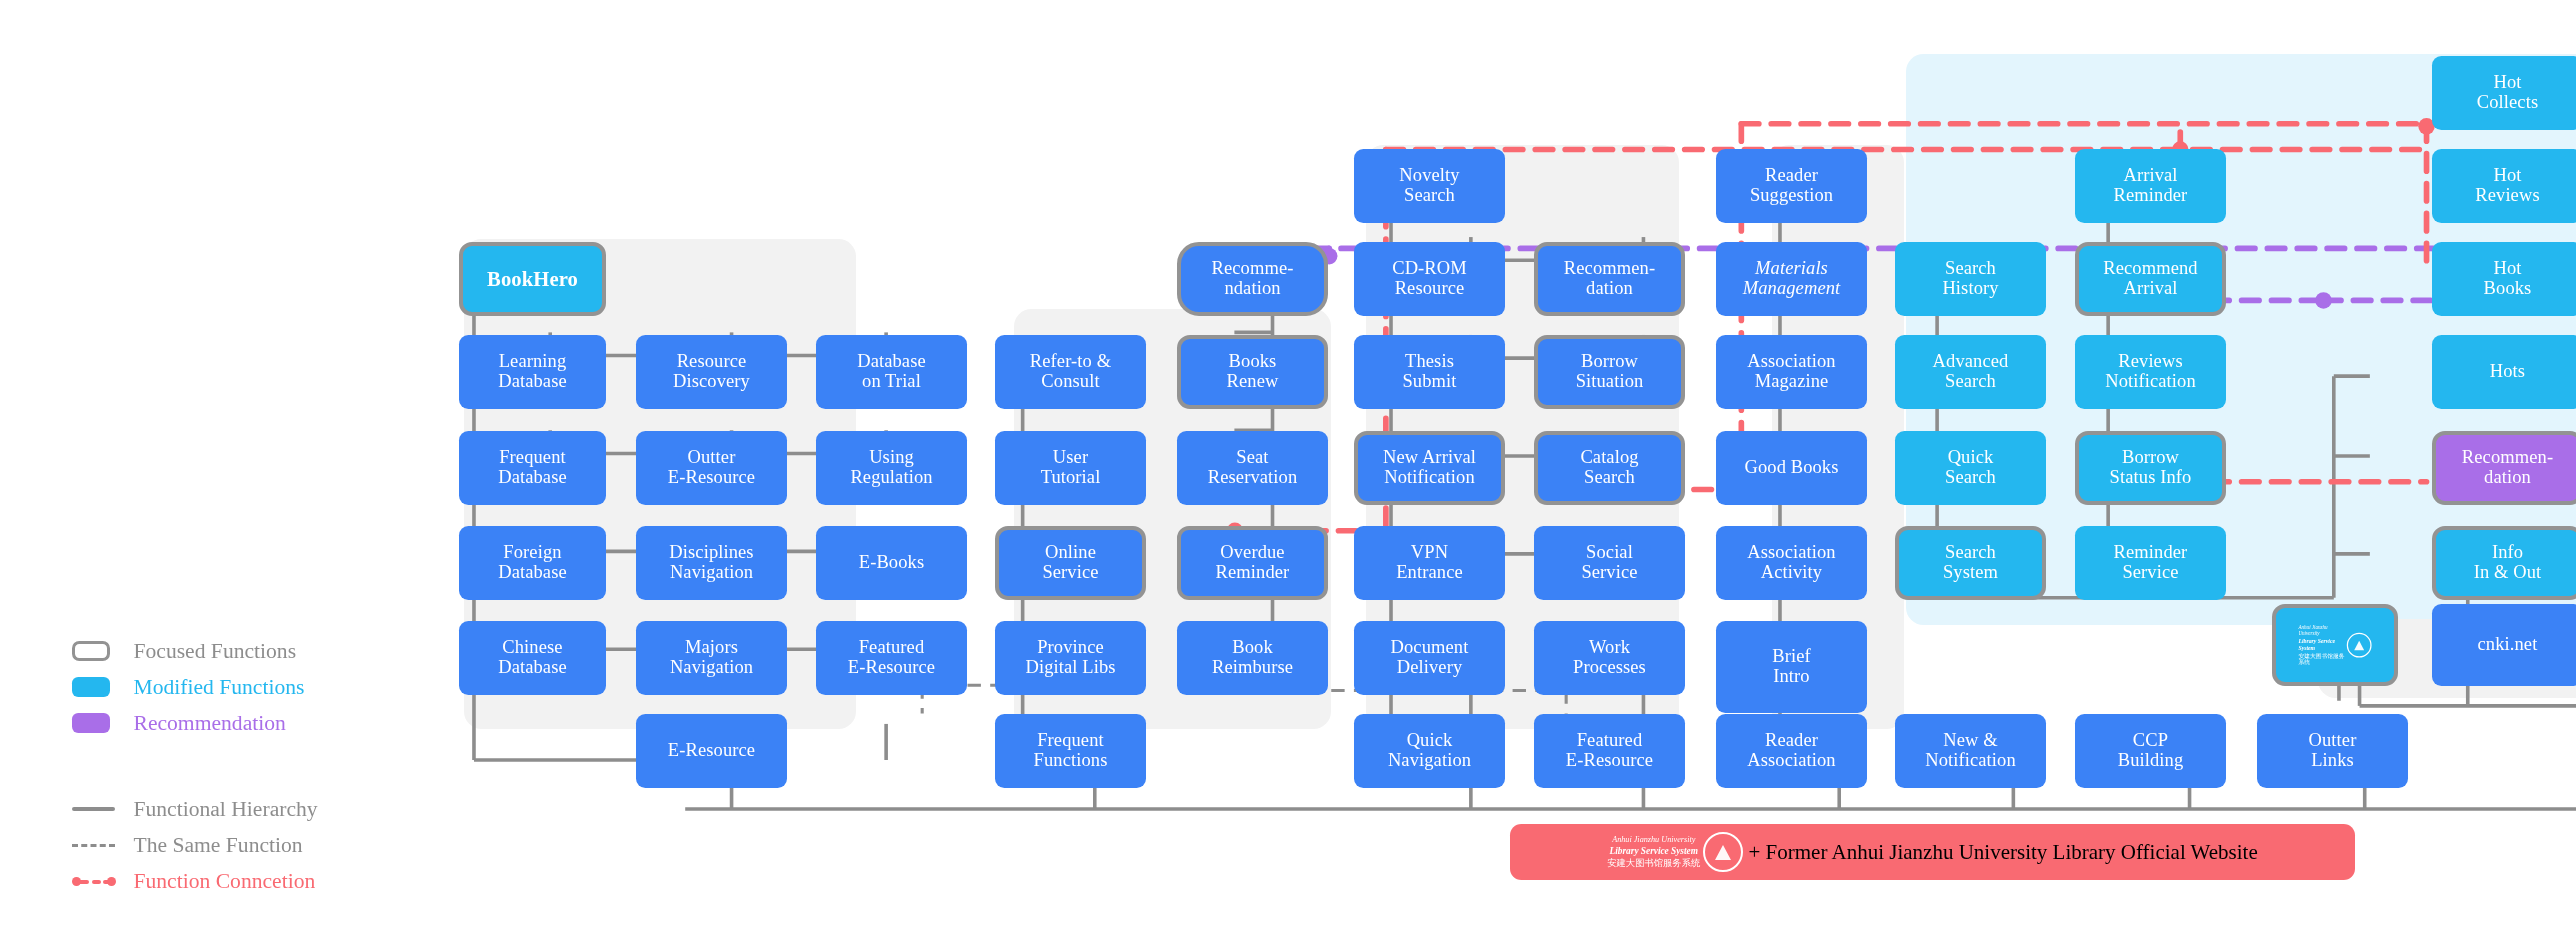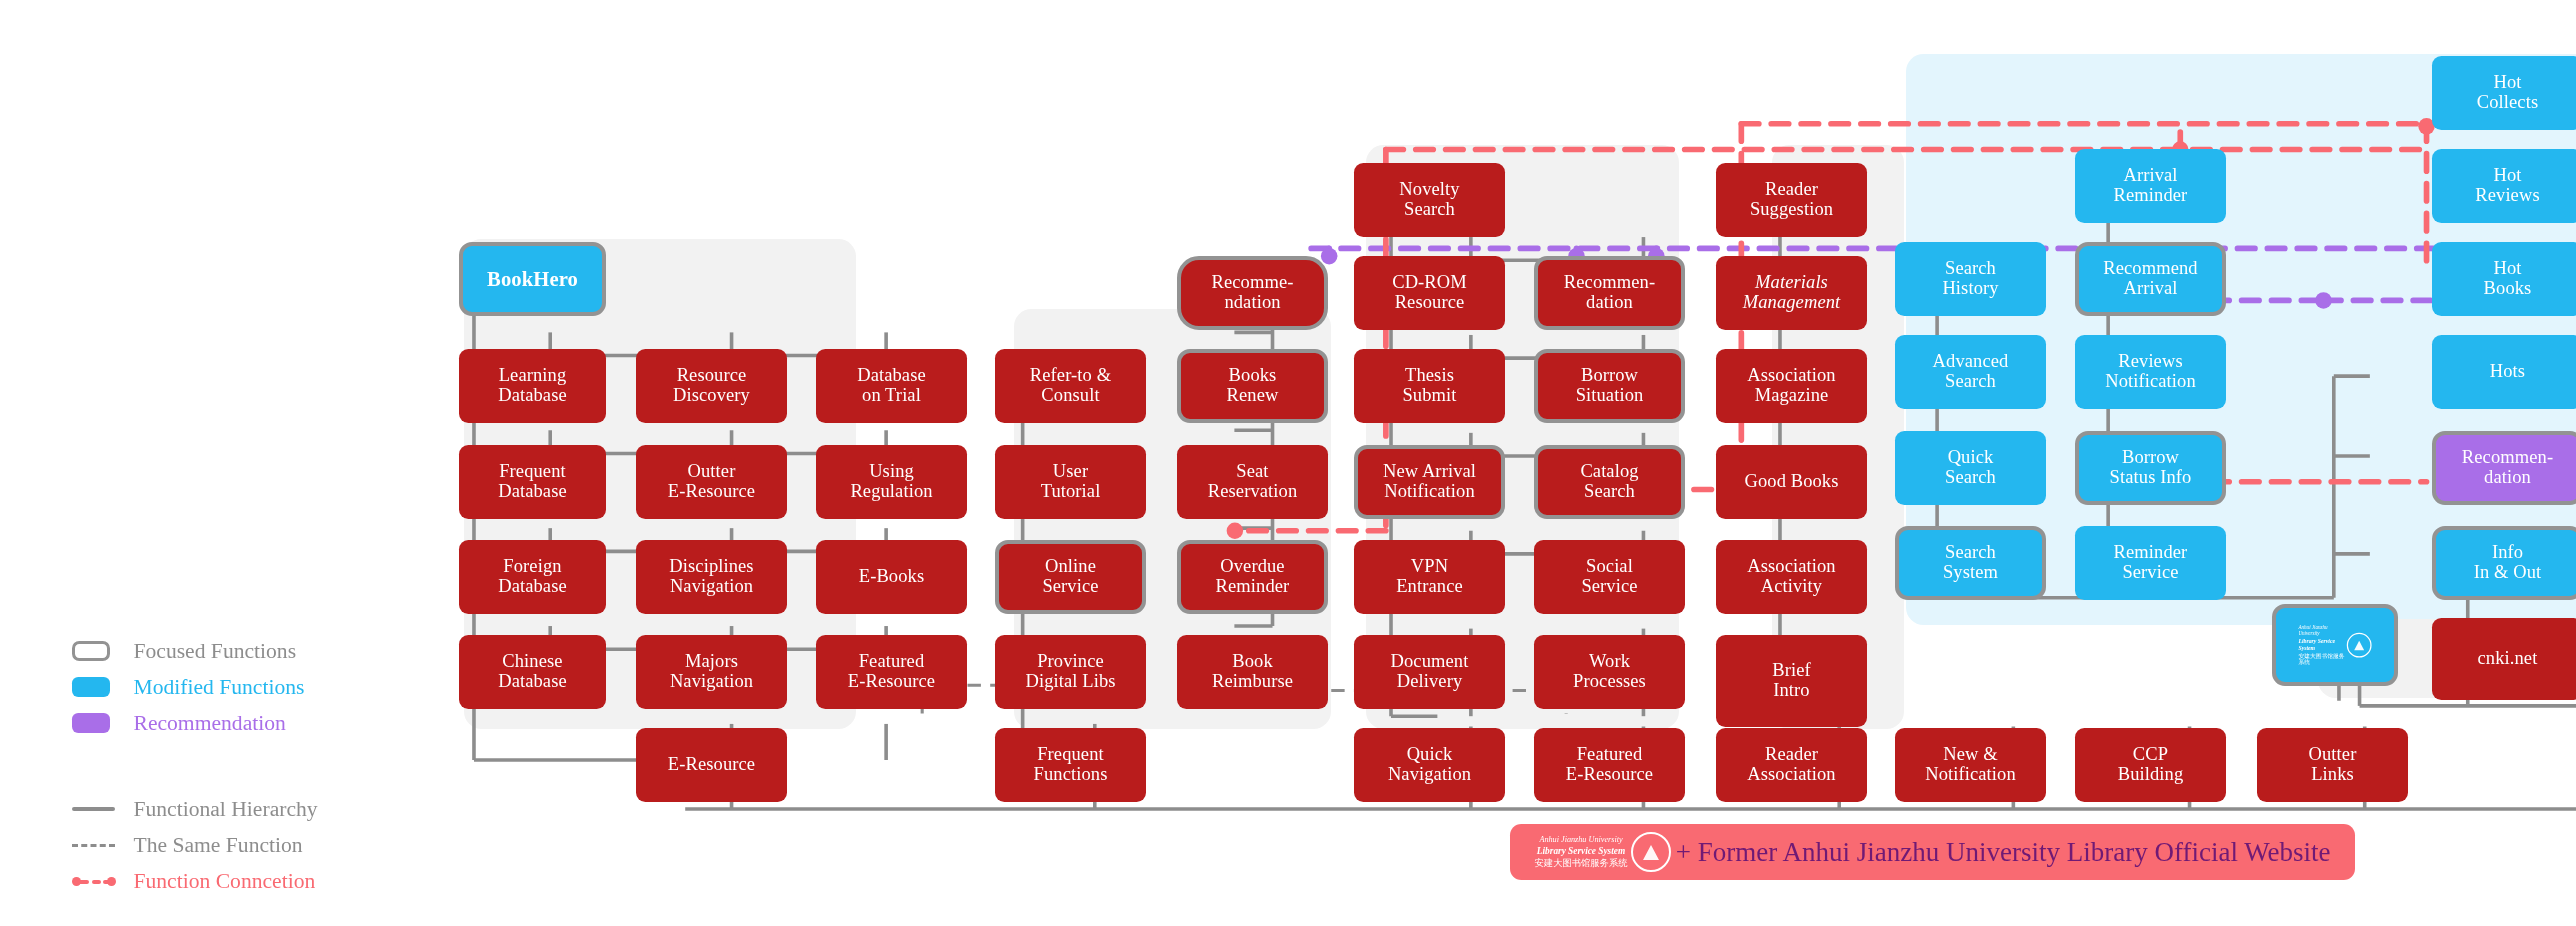--- a/index.html
+++ b/index.html
@@ -24,21 +24,21 @@
     display:flex;align-items:center;justify-content:center;
     text-align:center;
     color:#ffffff;
     line-height:1.08;
     font-weight:400;
     letter-spacing:0.1px;
     white-space:pre-line;
     padding:1px 2.1px;
     z-index:5;
   }
-  .node.keep   {background:#b91c1c;margin-top:14px;}
+  .node.keep   {background:#3b82f6;}
   .node.mod    {background:#24b7ef;}
   .node.rec    {background:#a96ee8;}
   .node.focus  {border:4.6px solid #939393;border-radius:13px;}
   .node.bold   {font-weight:bold;}
 
   
   #legend{position:absolute;left:62px;top:633px;width:371px;z-index:20;}
   .lg-row{display:flex;align-items:center;height:36px;}
   .lg-sw{width:54px;display:flex;justify-content:flex-start;padding-left:10.3px;box-sizing:border-box;}
   .chip{width:38px;height:20.6px;border-radius:6.2px;}
@@ -60,21 +60,21 @@
   .line-conn{width:43px;height:8.2px;position:relative;}
   .line-conn i{position:absolute;top:2.6px;height:4.6px;background:#f96a72;border-radius:2.6px;}
   .line-conn b{position:absolute;top:0px;width:8.8px;height:8.8px;border-radius:50%;background:#f96a72;}
 
   
   #banner{
     position:absolute;left:1510px;top:824px;width:845px;height:56px;
     background:#f96a72;border-radius:11.3px;display:flex;align-items:center;
     justify-content:center;z-index:20;
   }
-  #banner .btext{color:#701a75;font-size:27px;white-space:nowrap;}
+  #banner .btext{color:#000000;font-size:21px;white-space:nowrap;}
   .seal{
     width:40px;height:40px;border-radius:50%;
     border:2.1px solid #ffffff;box-sizing:border-box;
     display:flex;align-items:center;justify-content:center;flex:none;
     margin:0 5.2px 0 2.1px;position:relative;
   }
   .seal .tri{width:0;height:0;border-left:8.8px solid transparent;border-right:8.8px solid transparent;border-bottom:15.5px solid #ffffff;opacity:.95;}
   .badge-txt{display:flex;flex-direction:column;align-items:center;justify-content:center;color:#ffffff;line-height:1.25;margin-right:1px;}
   .badge-txt .l1{font-size:8.2px;font-style:italic;}
   .badge-txt .l2{font-size:9.3px;font-style:italic;font-weight:bold;}
@@ -324,21 +324,21 @@
       <div class="node keep" style="left: 995px; top: 621px; width: 151px; height: 74px; font-size: 18.5px;"><span>Province
 Digital Libs</span></div>
       <div class="node keep" style="left: 995px; top: 714px; width: 151px; height: 74px; font-size: 18.5px;"><span>Frequent
 Functions</span></div>
       <div class="node keep focus" style="left: 1177px; top: 242px; width: 151px; height: 74px; font-size: 18.5px; border-radius: 22px;"><span>Recomme-
 ndation</span></div>
       <div class="node keep focus" style="left: 1177px; top: 335px; width: 151px; height: 74px; font-size: 18.5px;"><span>Books
 Renew</span></div>
       <div class="node keep" style="left: 1177px; top: 431px; width: 151px; height: 74px; font-size: 18.5px;"><span>Seat
 Reservation</span></div>
-      <div class="node keep focus" style="left: 1177px; top: 526px; width: 151px; height: 74px; font-size: 18.5px;"><span>Overdue
+      <div class="node keep focus" style="left: 1177px; top: 526px; width: 151px; height: 74px; font-size: 18.5px; border-radius: 12px;"><span>Overdue
 Reminder</span></div>
       <div class="node keep" style="left: 1177px; top: 621px; width: 151px; height: 74px; font-size: 18.5px;"><span>Book
 Reimburse</span></div>
       <div class="node keep" style="left: 1354px; top: 149px; width: 151px; height: 74px; font-size: 18.5px;"><span>Novelty
 Search</span></div>
       <div class="node keep" style="left: 1354px; top: 242px; width: 151px; height: 74px; font-size: 18.5px;"><span>CD-ROM
 Resource</span></div>
       <div class="node keep" style="left: 1354px; top: 335px; width: 151px; height: 74px; font-size: 18.5px;"><span>Thesis
 Submit</span></div>
       <div class="node keep focus" style="left: 1354px; top: 431px; width: 151px; height: 74px; font-size: 18.5px;"><span>New Arrival

